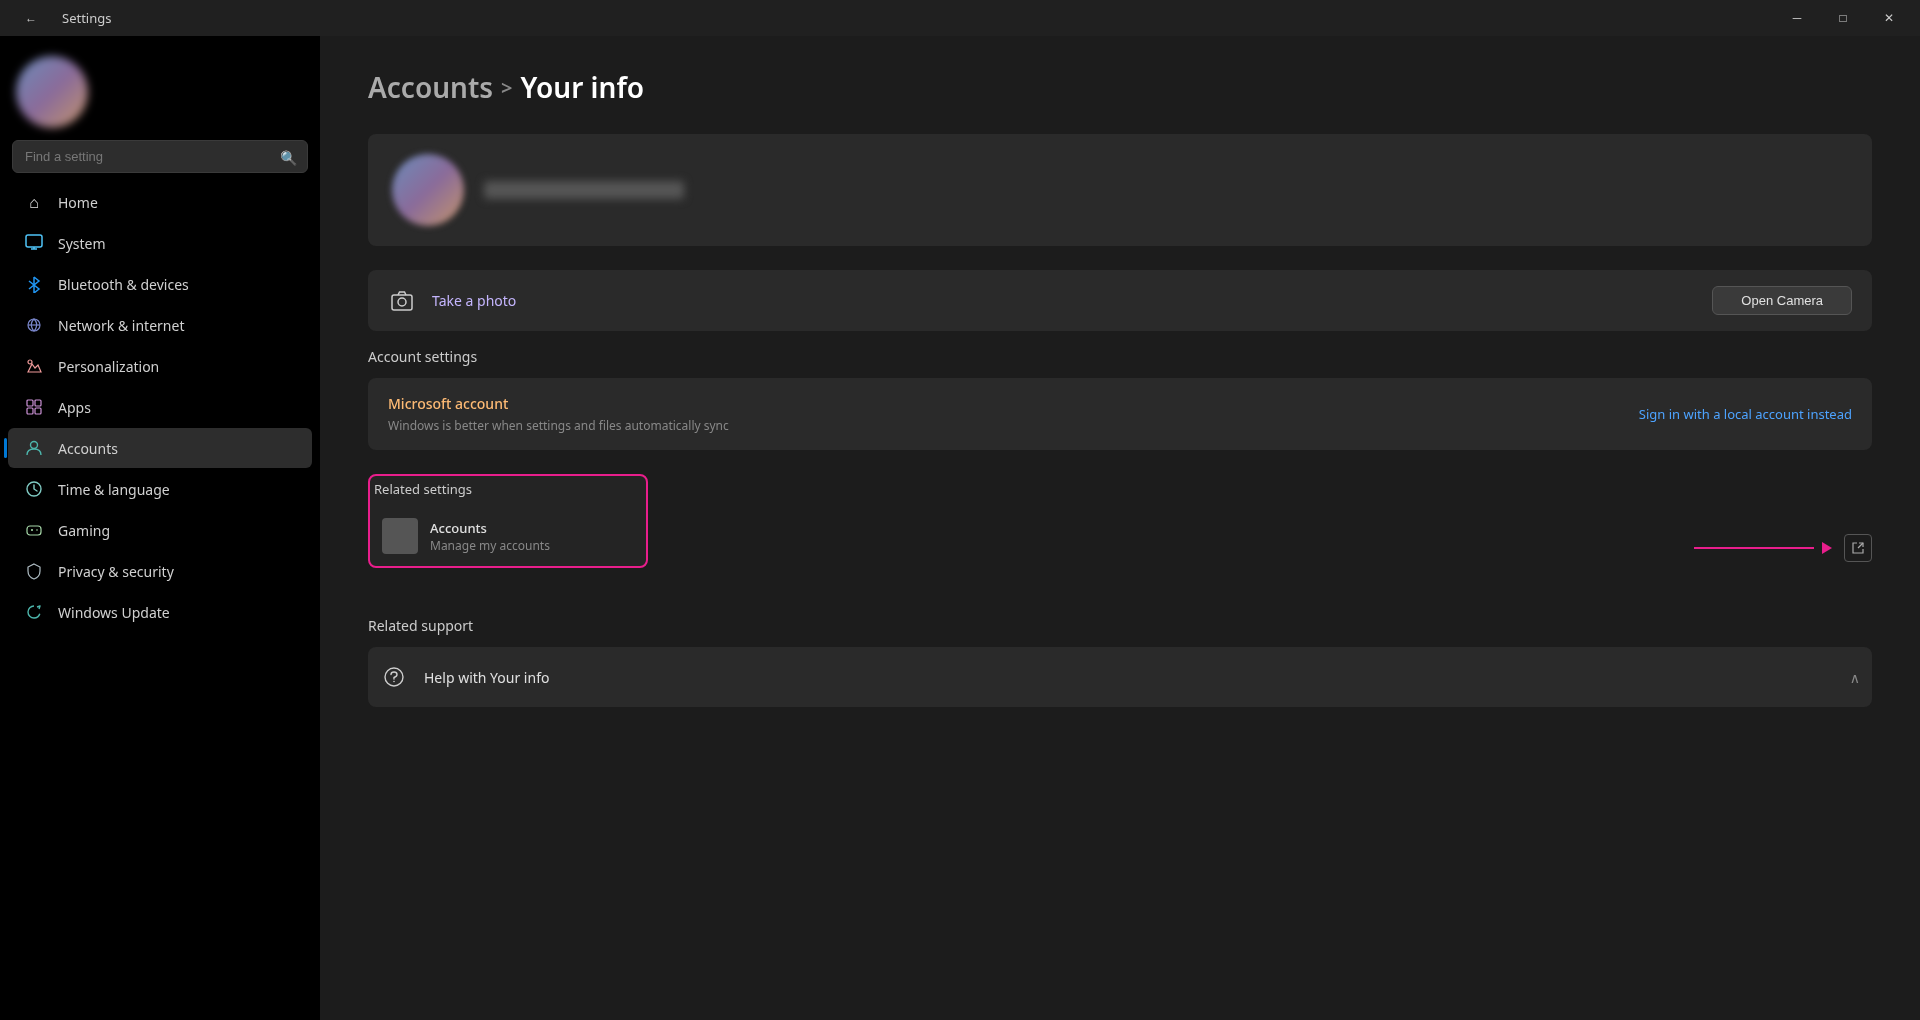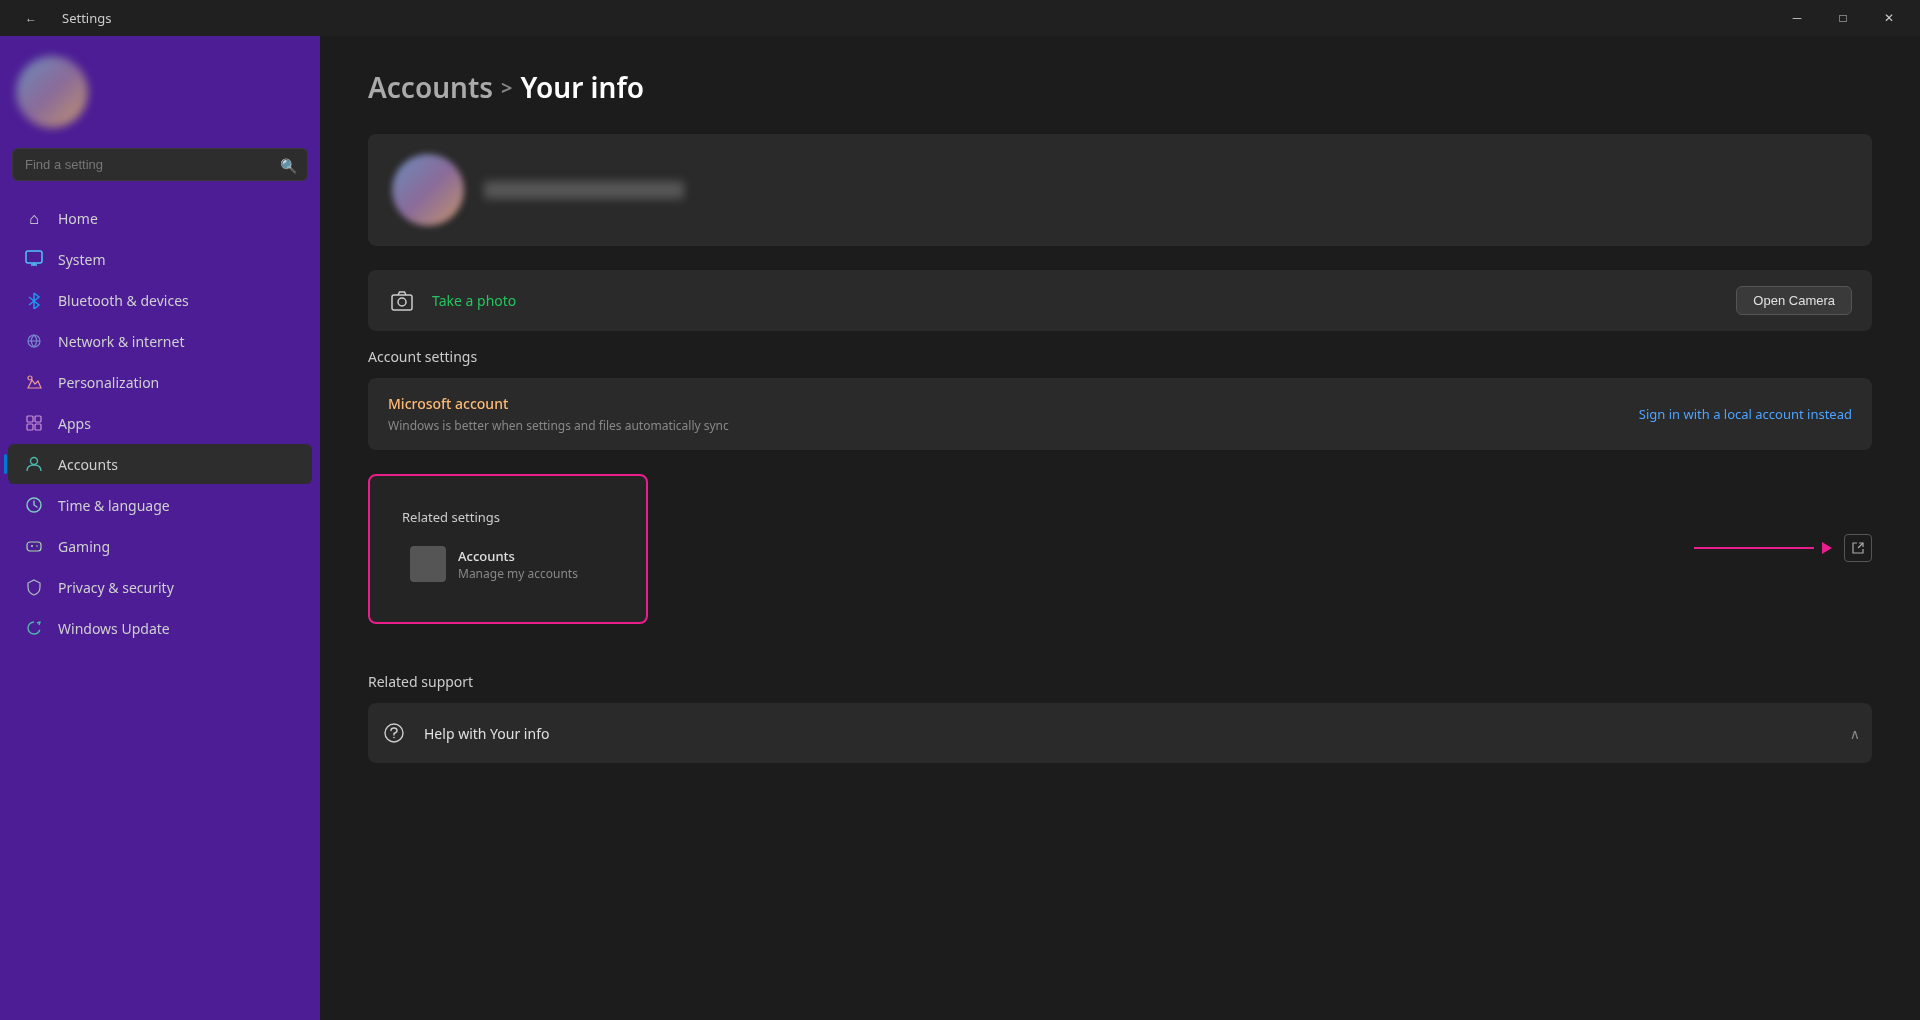--- a/index.html
+++ b/index.html
@@ -50,27 +50,26 @@
     
     .app-body {
       display: flex;
       flex: 1;
       overflow: hidden;
     }
 
     
     .sidebar {
       width: 320px;
-      background: #4c1d95;
+      background: #000000;
       flex-shrink: 0;
       display: flex;
       flex-direction: column;
       overflow-y: auto;
       padding-bottom: 0;
-      gap: 8px;
     }
     .sidebar-profile {
       padding: 20px 16px 12px;
       display: flex;
       align-items: center;
       gap: 12px;
     }
     .sidebar-avatar {
       width: 72px;
       height: 72px;
@@ -230,27 +229,27 @@
       display: flex;
       align-items: center;
       justify-content: center;
       font-size: 20px;
       color: #ccc;
       flex-shrink: 0;
     }
     .setting-row-text {
       flex: 1;
       font-size: 14px;
-      color: #22c55e;
+      color: #c4b5fd;
     }
     .setting-row-action {
       background: #3a3a3a;
       border: 1px solid #555;
       border-radius: 6px;
-      padding: 6px 16px;
+      padding: 6px 28px;
       color: #e0e0e0;
       font-size: 13px;
       cursor: pointer;
     }
 
     
     .account-settings-card {
       background: #2a2a2a;
       border-radius: 8px;
       padding: 16px 20px;
@@ -273,21 +272,21 @@
       color: #4da3ff;
       font-size: 13px;
       cursor: pointer;
       white-space: nowrap;
     }
 
     
     .related-settings-box {
       border: 2px solid #e91e8c;
       border-radius: 8px;
-      padding: 32px;
+      padding: 4px;
       margin-bottom: 24px;
       background: #242424;
       display: inline-block;
       min-width: 280px;
     }
     .related-settings-title {
       font-size: 13px;
       color: #ccc;
       margin-bottom: 12px;
     }

